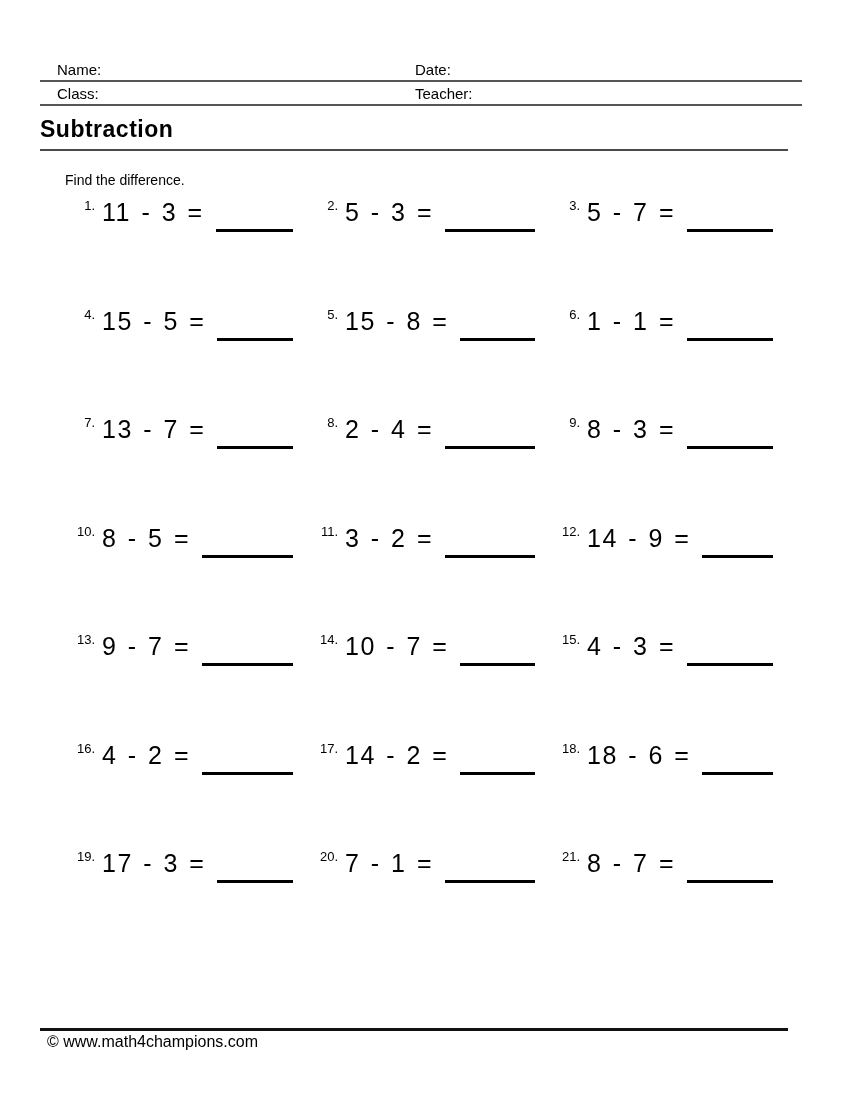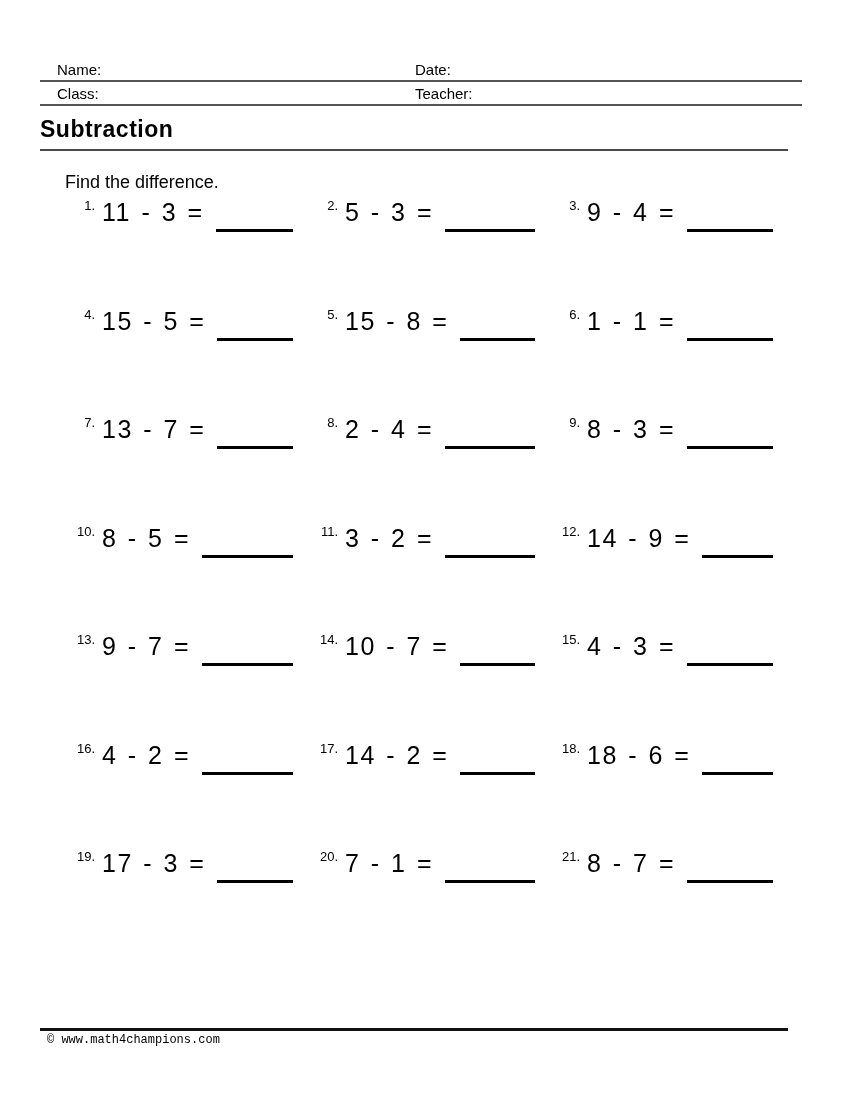--- a/index.html
+++ b/index.html
@@ -34,21 +34,21 @@
     letter-spacing: 0.5px;
   }
   .title-rule {
     position: absolute; left: 40px; right: 62px; top: 149px;
     height: 2px; background: #4a4a4a;
   }
 
   
   .instruction {
     position: absolute; left: 65px; top: 172px;
-    font-size: 18px;
+    font-size: 14px;
   }
 
   
   .grid {
     position: absolute; left: 65px; top: 196px; width: 723px;
     display: grid;
     grid-template-columns: 243px 242px 238px;
     grid-auto-rows: 108.5px;
   }
   .cell {
@@ -79,22 +79,21 @@
     border-bottom: 3px solid #000000;
   }
 
   
   .footer-rule {
     position: absolute; left: 40px; right: 62px; top: 1028px;
     height: 3px; background: #111111;
   }
   .footer-text {
     position: absolute; left: 47px; top: 1033px;
-    font-size: 12px;
-    font-family: Liberation Mono, monospace;
+    font-size: 16px;
   }
 </style>
 </head>
 <body>
 
 <div class="sheet">
 
   <div class="head-block">
     <div class="head-row">
       <span class="head-label-left">Name:</span>
@@ -120,21 +119,21 @@
       <span class="expr">11 - 3 =</span>
       <span class="blank"></span>
     </div>
     <div class="cell">
       <span class="pnum">2.</span>
       <span class="expr">5 - 3 =</span>
       <span class="blank"></span>
     </div>
     <div class="cell">
       <span class="pnum">3.</span>
-      <span class="expr">9 - 4 =</span>
+      <span class="expr">5 - 7 =</span>
       <span class="blank"></span>
     </div>
 
     <div class="cell">
       <span class="pnum">4.</span>
       <span class="expr">15 - 5 =</span>
       <span class="blank"></span>
     </div>
     <div class="cell">
       <span class="pnum">5.</span>

